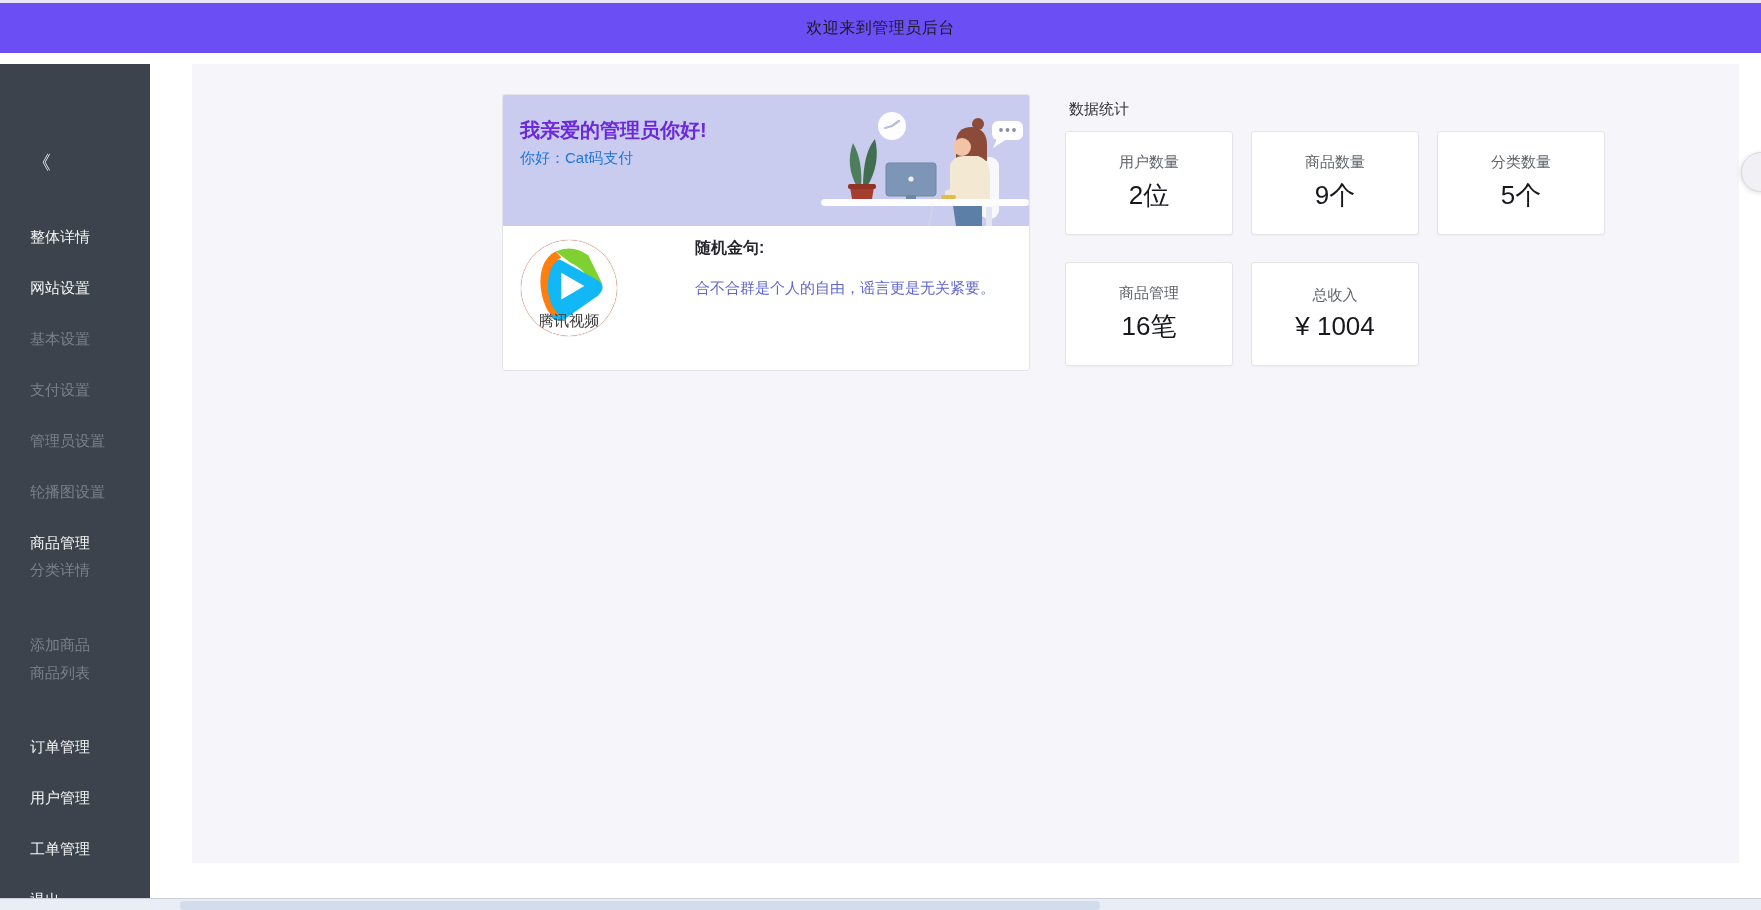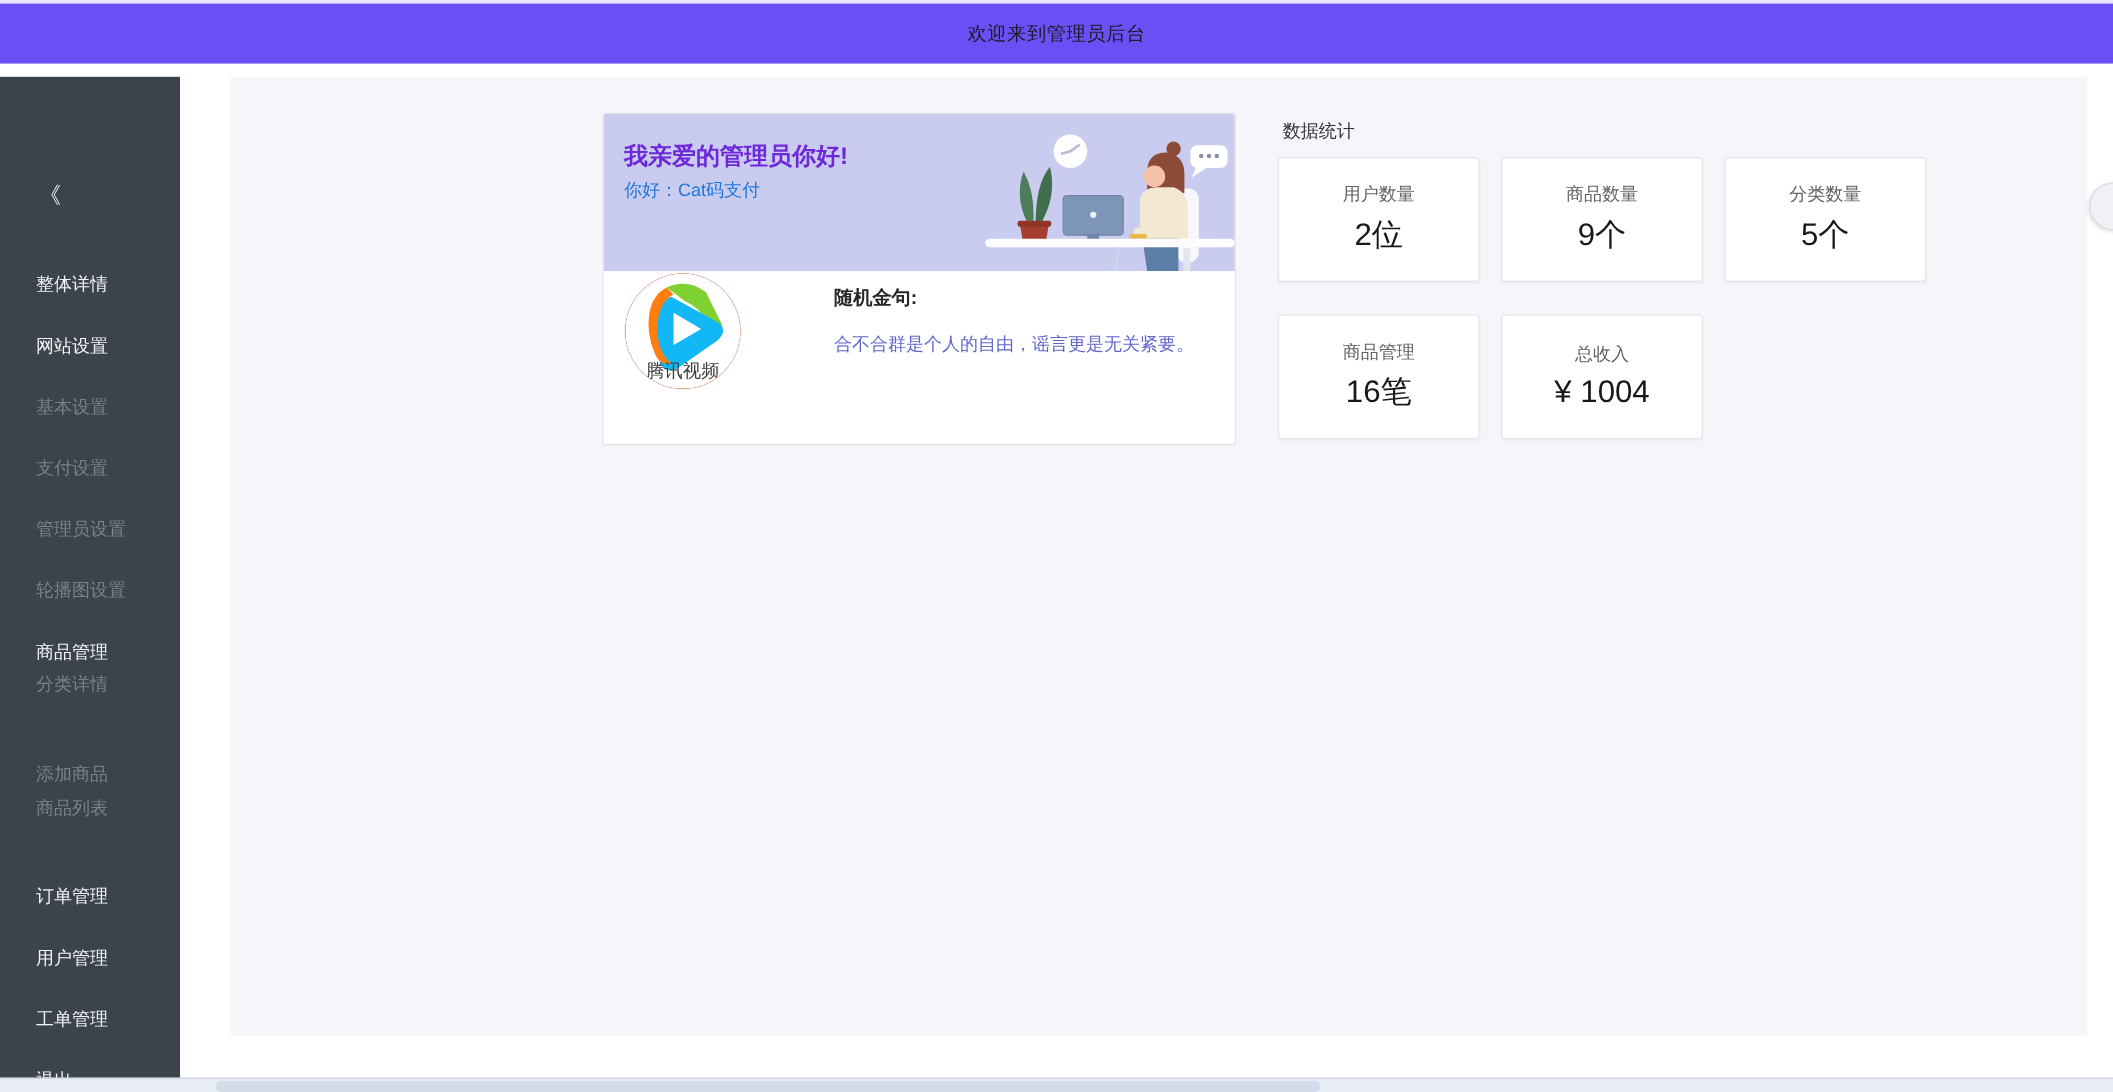--- a/index.html
+++ b/index.html
@@ -27,21 +27,21 @@
 
   
   .welcome-card { position:absolute; left:502px; top:94px; width:528px; height:277px;
     background:#fff; border:1px solid #E3E3EA; border-radius:3px; overflow:hidden; }
   .banner { position:relative; width:100%; height:131px; background:#C9CCEF; }
   .banner-title { position:absolute; left:17px; top:22px; color:#6d28d9; font-size:20px; font-weight:bold; }
   .banner-greeting { position:absolute; left:17px; top:54px; color:#2176D9; font-size:15px; }
   .illus { position:absolute; right:0; top:0; width:528px; height:131px; pointer-events:none; }
 
   .quote-area { position:relative; width:100%; height:146px; background:#fff; }
-  .logo-wrap { position:absolute; left:18px; top:2px; width:96px; height:96px; border-radius:50%;
+  .logo-wrap { position:absolute; left:18px; top:14px; width:96px; height:96px; border-radius:50%;
     overflow:hidden; background:#c2410c; box-shadow:0 0 0 1px #f0f0f2; }
   .quote-label { position:absolute; left:192px; top:12px; font-size:16px; font-weight:bold; color:#26262b; }
   .quote-text { position:absolute; left:192px; top:50px; width:300px; font-size:15px;
     line-height:1.65; color:#6066CC; }
 
   
   .stats-title { position:absolute; left:1069px; top:100px; font-size:15px; color:#303133; }
   .stat-card { position:absolute; width:168px; height:104px; background:#fff;
     border:1px solid #E4E4EA; border-radius:3px; box-shadow:0 1px 2px rgba(60,60,90,.04);
     display:flex; flex-direction:column; align-items:center; justify-content:center; gap:6px; }

